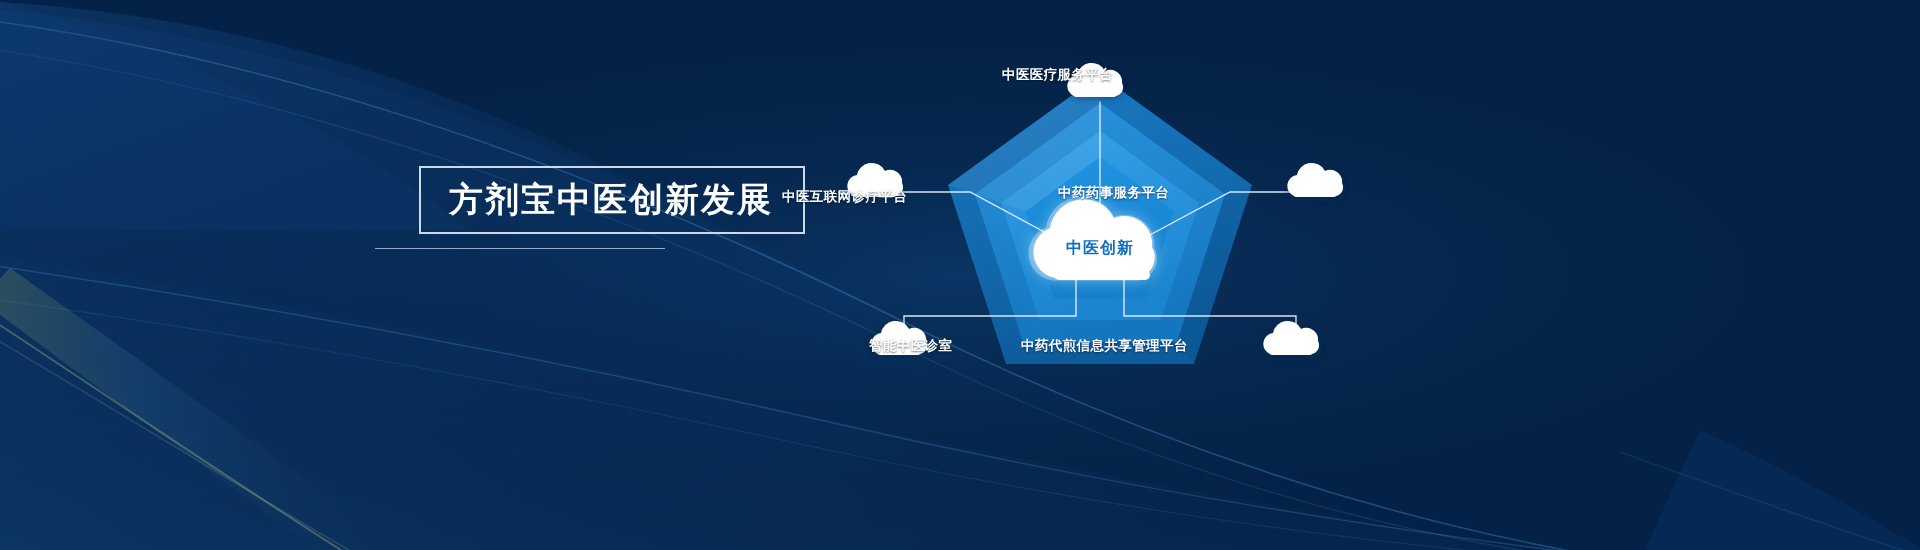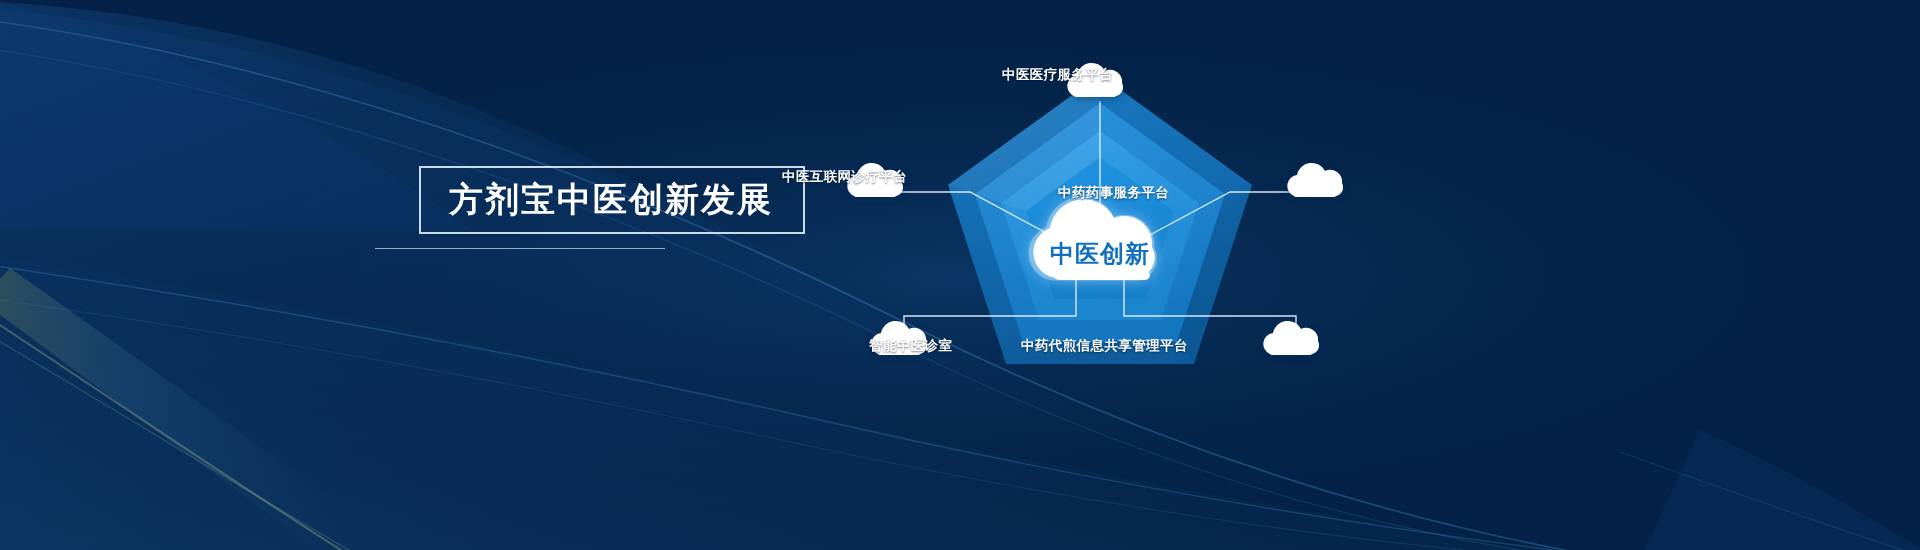--- a/index.html
+++ b/index.html
@@ -54,30 +54,30 @@
     position:absolute;
     color:#ffffff;
     font-size:13.5px;
     font-weight:bold;
     white-space:nowrap;
     letter-spacing:.4px;
     font-family:"DejaVu Sans","Liberation Sans",sans-serif;
     text-shadow:0 1px 2px rgba(0,10,30,.55);
   }
   #lbl-top   {left:1002px;top:66px;}
-  #lbl-left  {left:782px;top:168px;}
+  #lbl-left  {left:782px;top:188px;}
   #lbl-right {left:1058px;top:184px;text-align:center;}
   #lbl-bl    {left:853px;top:337px;margin-left:16px;}
   #lbl-br    {left:1021px;top:337px;}
 
   .center-label{
     position:absolute;
     left:0;top:0;
     color:#0f6fc0;
-    font-size:24px;
+    font-size:16px;
     font-weight:bold;
     letter-spacing:1px;
     white-space:nowrap;
     font-family:Liberation Serif, serif;
   }
 </style>
 </head>
 <body>
 
 <div id="stage">

